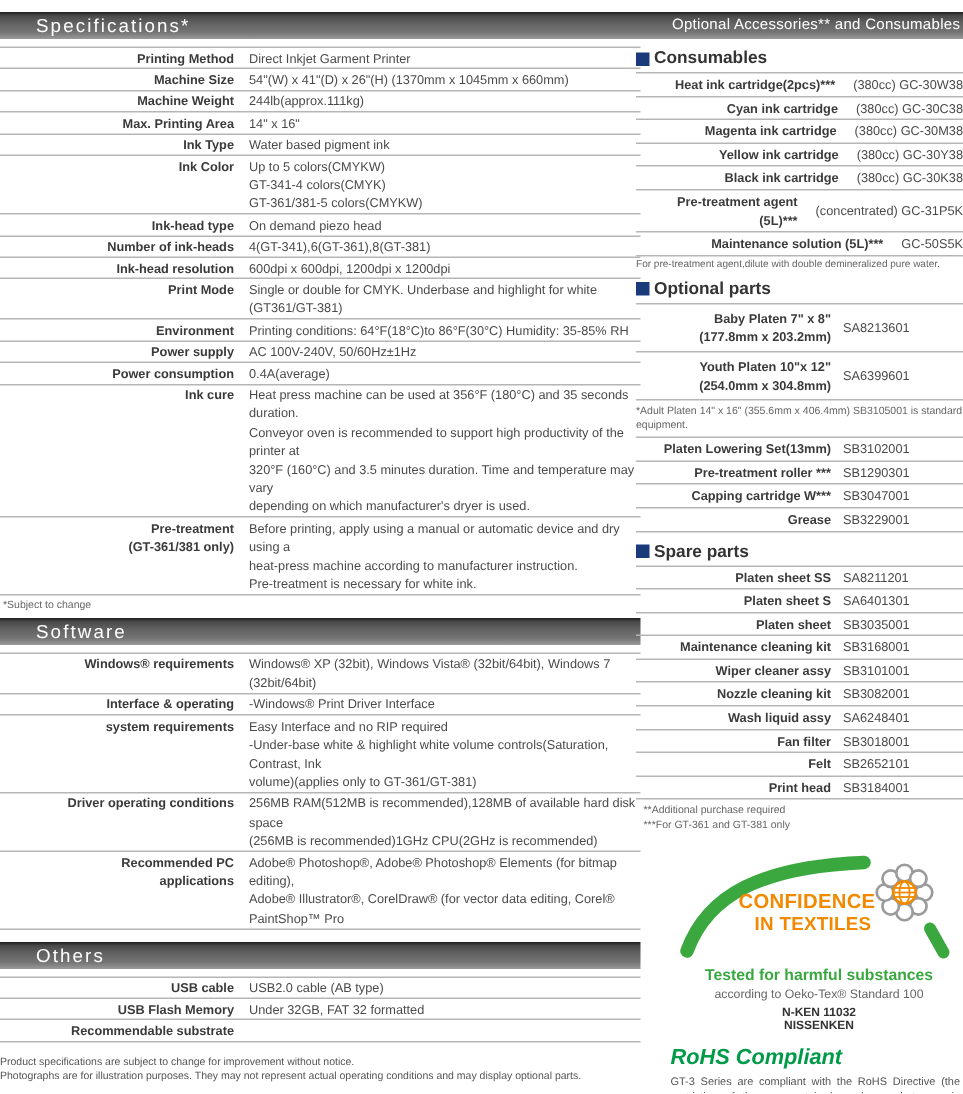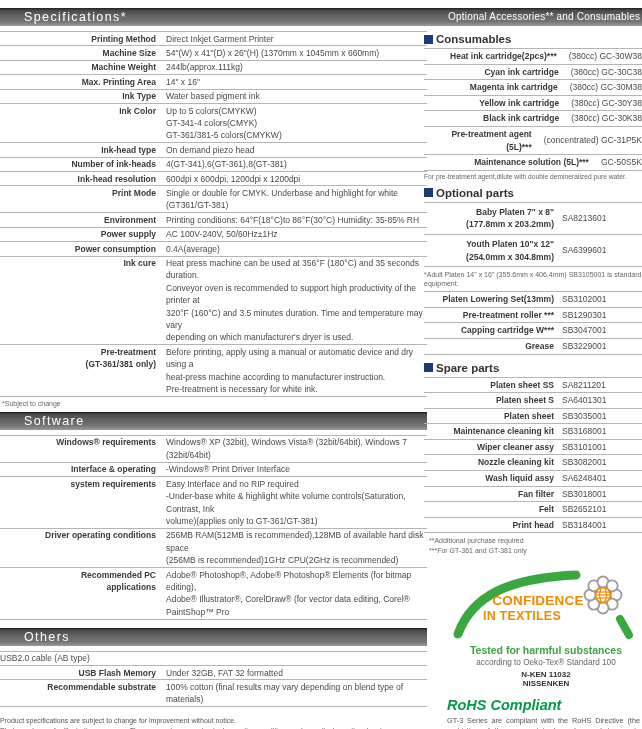--- a/index.html
+++ b/index.html
@@ -33,21 +33,21 @@
   .cval { flex:none; margin-left:4px; color:#4a4a4a; text-align:right; }
   .pval { flex:none; width:80px; color:#4a4a4a; }
   .rnote { font-size:6.7px; color:#666; margin:2px 0 0 0; white-space:nowrap; }
   .rnote2 { font-size:7px; color:#666; line-height:9px; margin:3px 0 3px 0; }
   .rfoot { font-size:7px; color:#666; line-height:10px; margin-top:3px; padding-left:5px; }
 
   
   .oeko { position:relative; width:192px; margin:12px 0 0 auto; text-align:center; }
   .oeko-art { position:relative; width:192px; height:74px; }
   .oeko-line1 { position:absolute; left:24px; top:25px; width:128px; color:#f18a00; font-weight:bold; font-size:13.5px; letter-spacing:0.2px; }
-  .oeko-line2 { position:absolute; left:8px; top:41px; width:128px; color:#f18a00; font-weight:bold; font-size:12.5px; letter-spacing:0.2px; }
+  .oeko-line2 { position:absolute; left:28px; top:41px; width:128px; color:#f18a00; font-weight:bold; font-size:12.5px; letter-spacing:0.2px; }
   .oeko-tested { color:#3aa83f; font-weight:bold; font-size:10.5px; margin-top:2px; }
   .oeko-acc { color:#666; font-size:8.2px; margin-top:2px; }
   .oeko-certrow { display:flex; justify-content:space-between; width:158px; margin:3px auto 0 auto; font-size:8px; font-weight:bold; color:#333;flex-direction:column; }
 
   
   .rohs { margin-top:9px; padding-left:23px; }
   .rohs-title { color:#009b48; font-weight:bold; font-style:italic; font-size:14.5px; }
   .rohs-body { width:193px; font-size:7.3px; line-height:9.2px; color:#555; text-align:justify; margin-top:3px; }
 </style>
 </head>
@@ -183,29 +183,29 @@
     </div>
 
     <div style="height:8px"></div>
 
     <div class="bar bar-l">
       <span>Others</span>
     </div>
 
     <div class="tbl">
       <div class="row">
+        <div class="lbl">USB cable</div>
         <div class="val">USB2.0 cable (AB type)</div>
       </div>
       <div class="row">
         <div class="lbl">USB Flash Memory</div>
         <div class="val">Under 32GB, FAT 32 formatted</div>
       </div>
       <div class="row">
         <div class="lbl">Recommendable substrate</div>
-        <div class="val">100% cotton (final results may vary depending on blend type of materials)</div>
       </div>
     </div>
 
     <div class="legal">
       <p>Product specifications are subject to change for improvement without notice.</p>
       <p>Photographs are for illustration purposes. They may not represent actual operating conditions and may display optional parts.</p>
 
     </div>
   </div>
 

